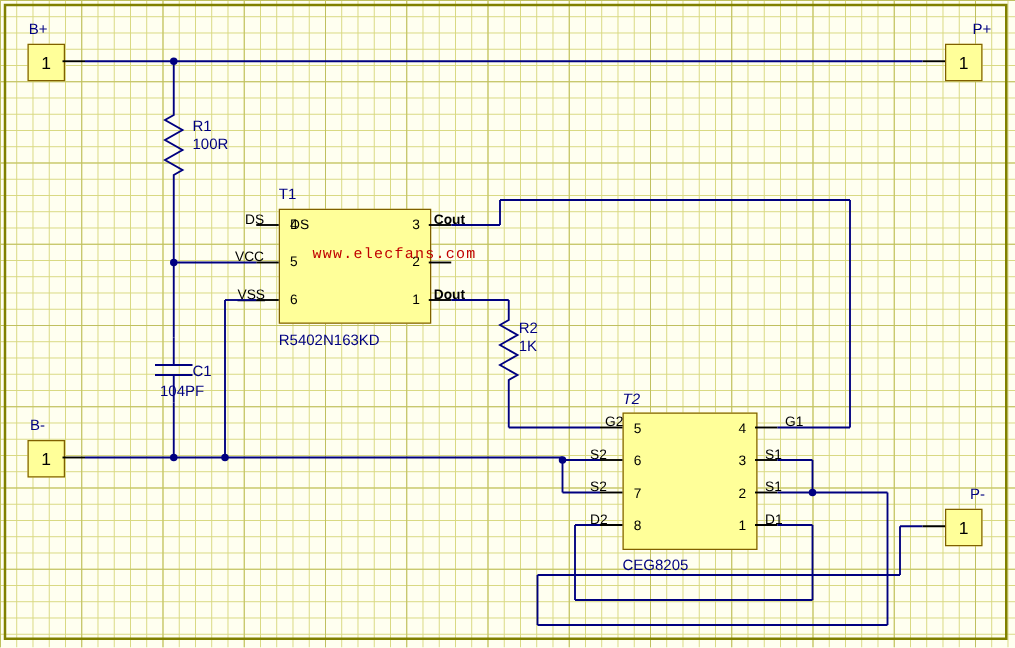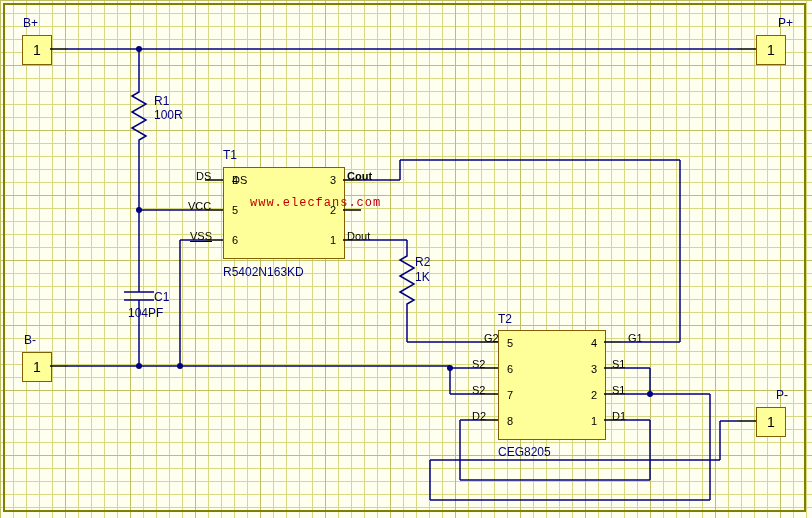--- a/index.html
+++ b/index.html
@@ -133,23 +133,23 @@
   <span class="pin-num" style="right:8px; top:6px;">3</span>
   <span class="pin-num" style="right:8px; top:36px;">2</span>
   <span class="pin-num" style="right:8px; top:66px;">1</span>
 </div>
 <div class="txt" style="left:223px; top:265px;">R5402N163KD</div>
 
 <span class="lbl" style="left:196px; top:170px;">DS</span>
 <span class="lbl" style="left:188px; top:200px;">VCC</span>
 <span class="lbl" style="left:190px; top:230px;text-decoration:underline;">VSS</span>
 <span class="lbl" style="left:347px; top:170px;font-weight:bold;">Cout</span>
-<span class="lbl" style="left:347px; top:230px;">Dout</span>
-
-<div class="txt" style="left:498px; top:312px;">T2</div>
+<span class="lbl" style="left:347px; top:230px;font-weight:bold;">Dout</span>
+
+<div class="txt" style="left:498px; top:312px;font-style:italic;">T2</div>
 <div class="ic" style="left:498px; top:330px; width:106px; height:108px;">
   <span class="pin-num" style="left:8px; top:6px;">5</span>
   <span class="pin-num" style="left:8px; top:32px;">6</span>
   <span class="pin-num" style="left:8px; top:58px;">7</span>
   <span class="pin-num" style="left:8px; top:84px;">8</span>
   <span class="pin-num" style="right:8px; top:6px;">4</span>
   <span class="pin-num" style="right:8px; top:32px;">3</span>
   <span class="pin-num" style="right:8px; top:58px;">2</span>
   <span class="pin-num" style="right:8px; top:84px;">1</span>
 </div>

